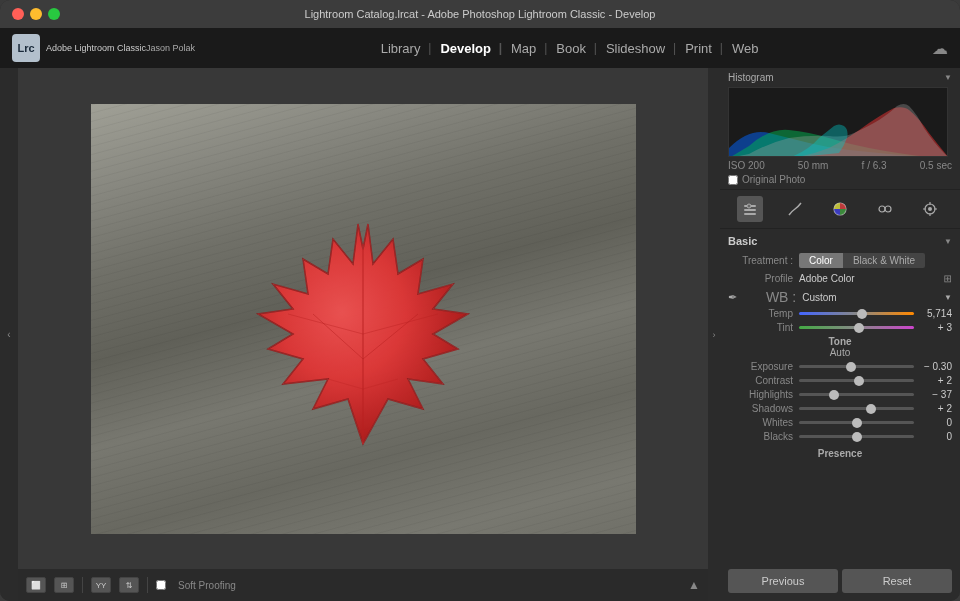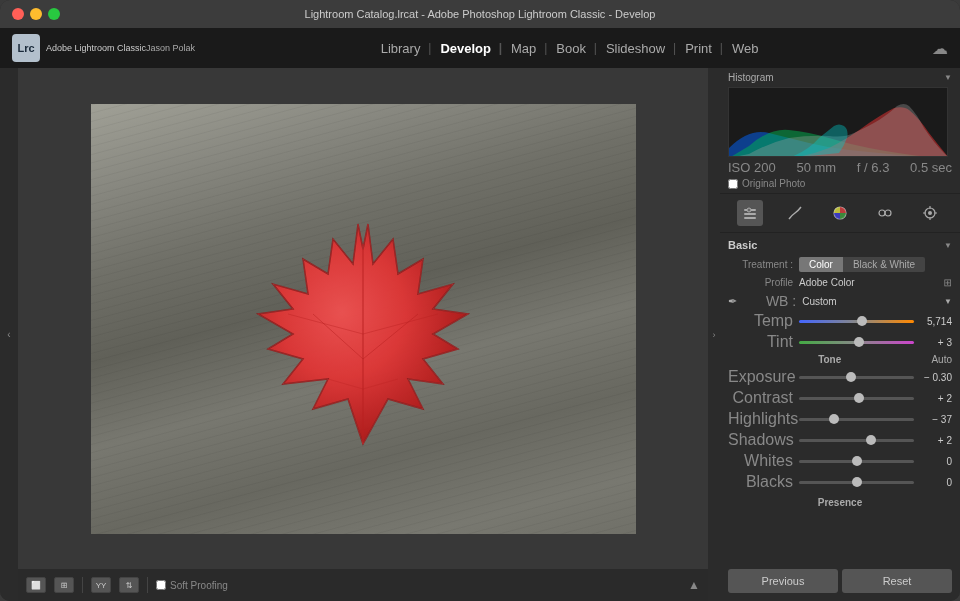--- a/index.html
+++ b/index.html
@@ -222,21 +222,21 @@
       justify-content: center;
     }
     .toolbar-separator {
       width: 1px;
       height: 16px;
       background: #444;
     }
     .toolbar-checkbox {
       display: flex;
       align-items: center;
-      gap: 4px;
+      gap: 12px;
       color: #888;
       font-size: 10px;
     }
     .toolbar-checkbox input {
       width: 10px;
       height: 10px;
     }
     .toolbar-spacer { flex: 1; }
     .toolbar-arrow {
       color: #888;
@@ -283,21 +283,21 @@
       overflow: hidden;
     }
 
     .hist-meta {
       display: flex;
       justify-content: space-between;
       margin-top: 3px;
     }
     .hist-meta-item {
       color: #888;
-      font-size: 13px;
+      font-size: 10px;
     }
 
     .original-photo-row {
       display: flex;
       align-items: center;
       gap: 4px;
       margin-top: 3px;
     }
     .original-photo-row input[type="checkbox"] {
       width: 10px;
@@ -436,21 +436,21 @@
     }
 
     
     .slider-row {
       display: flex;
       align-items: center;
       margin-bottom: 3px;
     }
     .slider-label {
       color: #888;
-      font-size: 16px;
+      font-size: 10px;
       width: 65px;
       text-align: right;
       margin-right: 6px;
       flex-shrink: 0;
     }
     .slider-track {
       flex: 1;
       height: 3px;
       background: #555;
       border-radius: 2px;
@@ -481,20 +481,21 @@
     .slider-track.tint {
       background: linear-gradient(to right, #44aa44, #888, #cc44cc);
     }
 
     
     .tone-header {
       display: flex;
       align-items: center;
       margin-bottom: 3px;
       margin-top: 2px;
+      flex-direction: column;
     }
     .tone-label {
       color: #aaa;
       font-size: 10px;
       font-weight: bold;
       flex: 1;
       text-align: center;
     }
     .tone-auto {
       color: #aaa;

